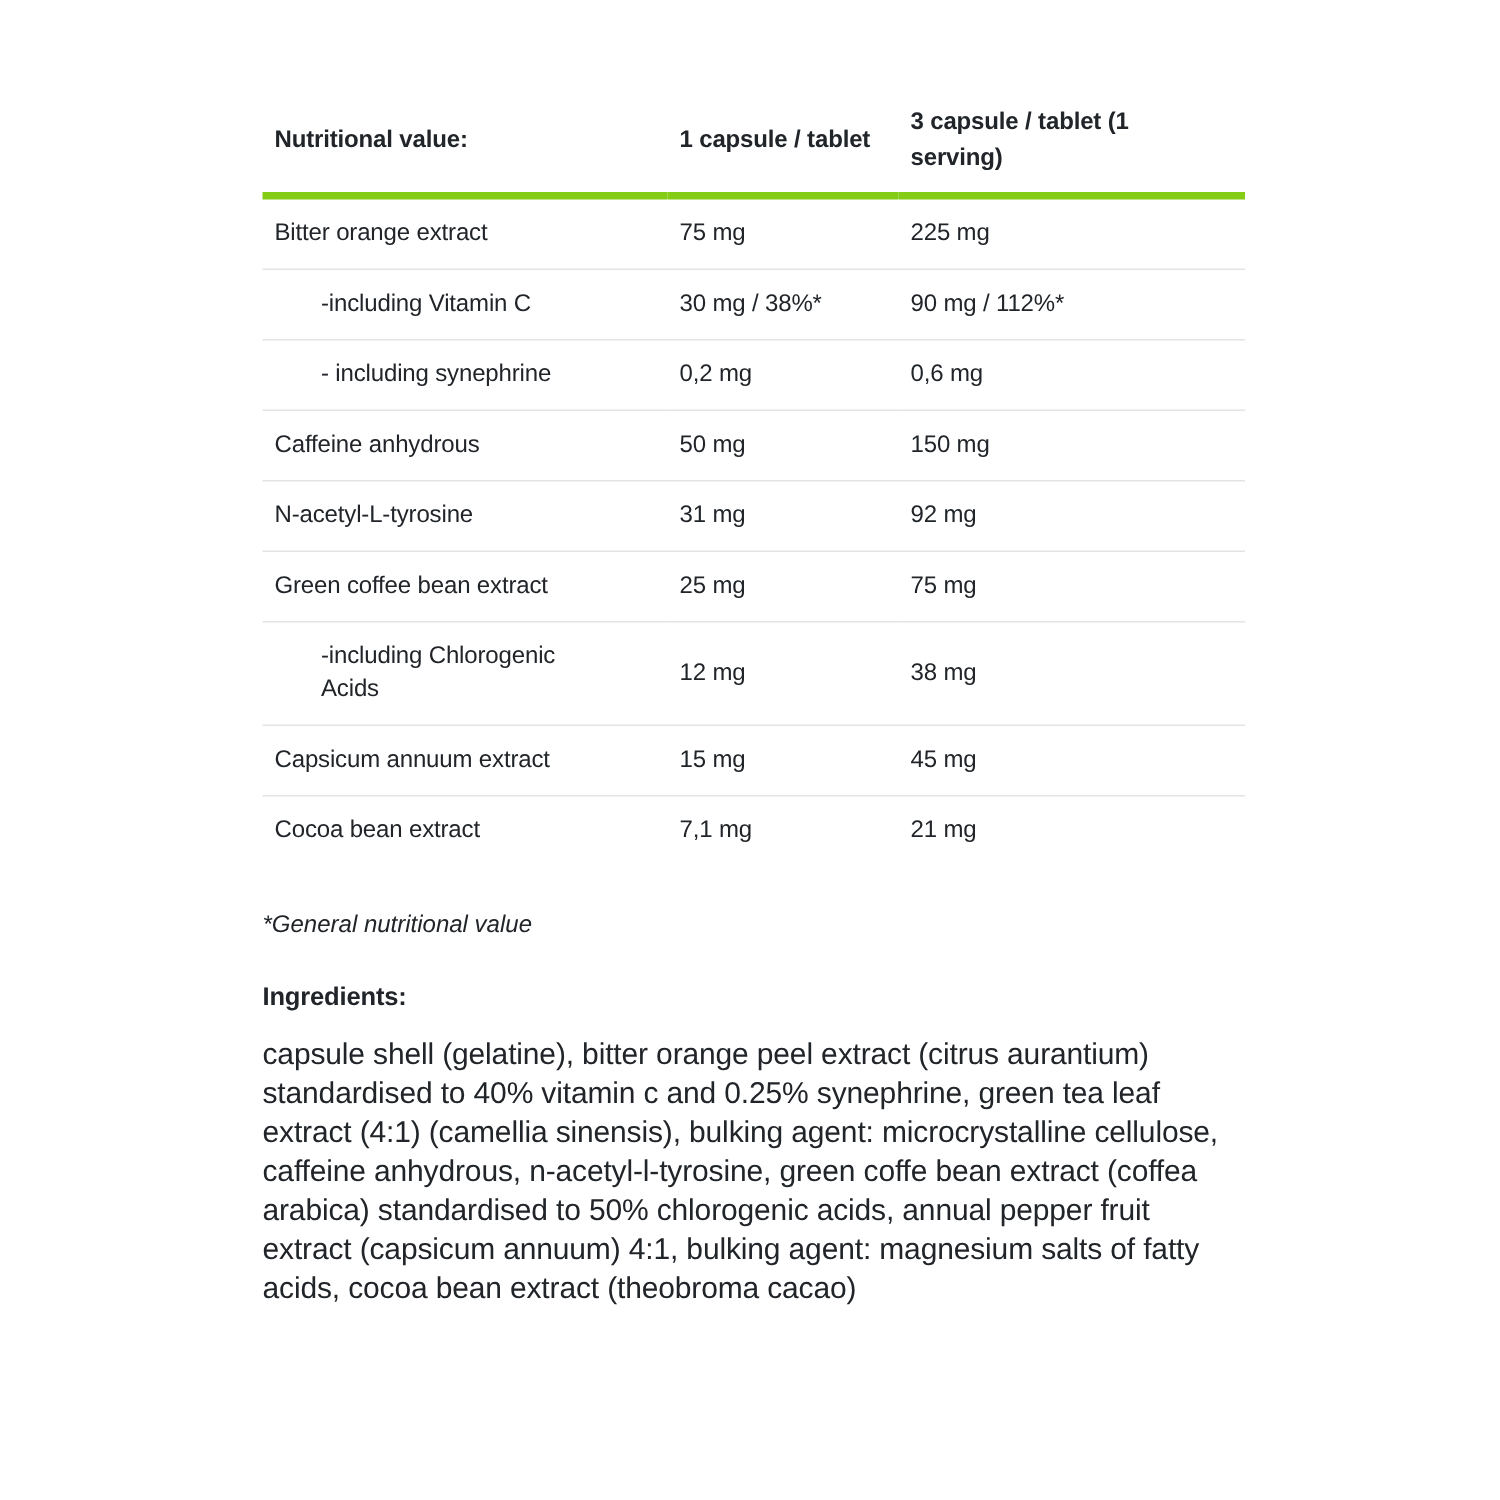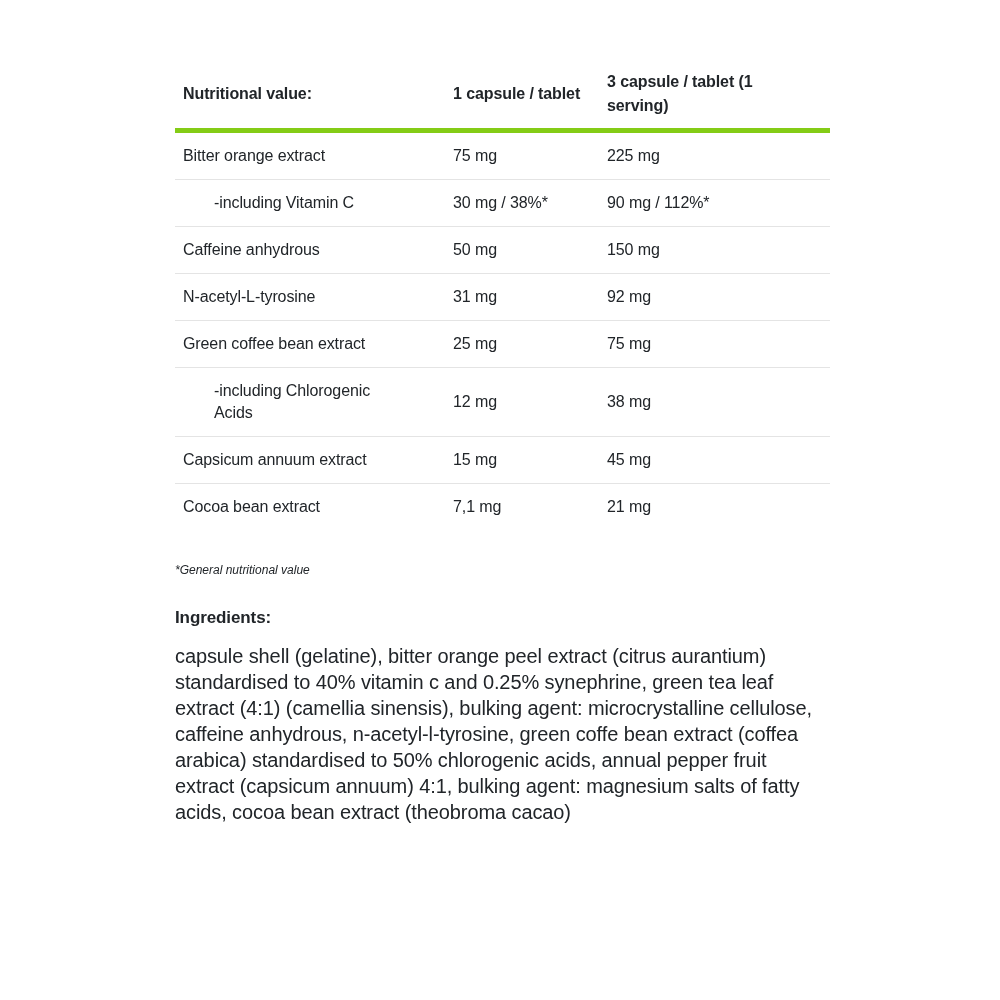--- a/index.html
+++ b/index.html
@@ -40,21 +40,21 @@
     line-height: 22px;
     padding: 12px 8px 12px 8px;
   }
   td.label { padding-right: 55px; }
   td.indent { padding-left: 39px; }
   thead tr { border-bottom: 5px solid #84cc16; }
   tbody tr { border-bottom: 1px solid #e4e4e4; }
   tbody tr:last-child { border-bottom: none; }
   .footnote {
     font-style: italic;
-    font-size: 12px;
+    font-size: 16px;
     line-height: 20px;
     margin: 30px 0 13px 0;
   }
   .ingredients-heading {
     font-size: 17px;
     font-weight: 700;
     margin: 28px 0 0 0;
     letter-spacing: -0.1px;
   }
   .ingredients-text {
@@ -87,20 +87,25 @@
         <td class="label">Bitter orange extract</td>
         <td>75 mg</td>
         <td>225 mg</td>
       </tr>
       <tr>
         <td class="label indent">-including Vitamin C</td>
         <td>30 mg / 38%*</td>
         <td>90 mg / 112%*</td>
       </tr>
       <tr>
+        <td class="label indent">- including synephrine</td>
+        <td>0,2 mg</td>
+        <td>0,6 mg</td>
+      </tr>
+      <tr>
         <td class="label">Caffeine anhydrous</td>
         <td>50 mg</td>
         <td>150 mg</td>
       </tr>
       <tr>
         <td class="label">N-acetyl-L-tyrosine</td>
         <td>31 mg</td>
         <td>92 mg</td>
       </tr>
       <tr>

